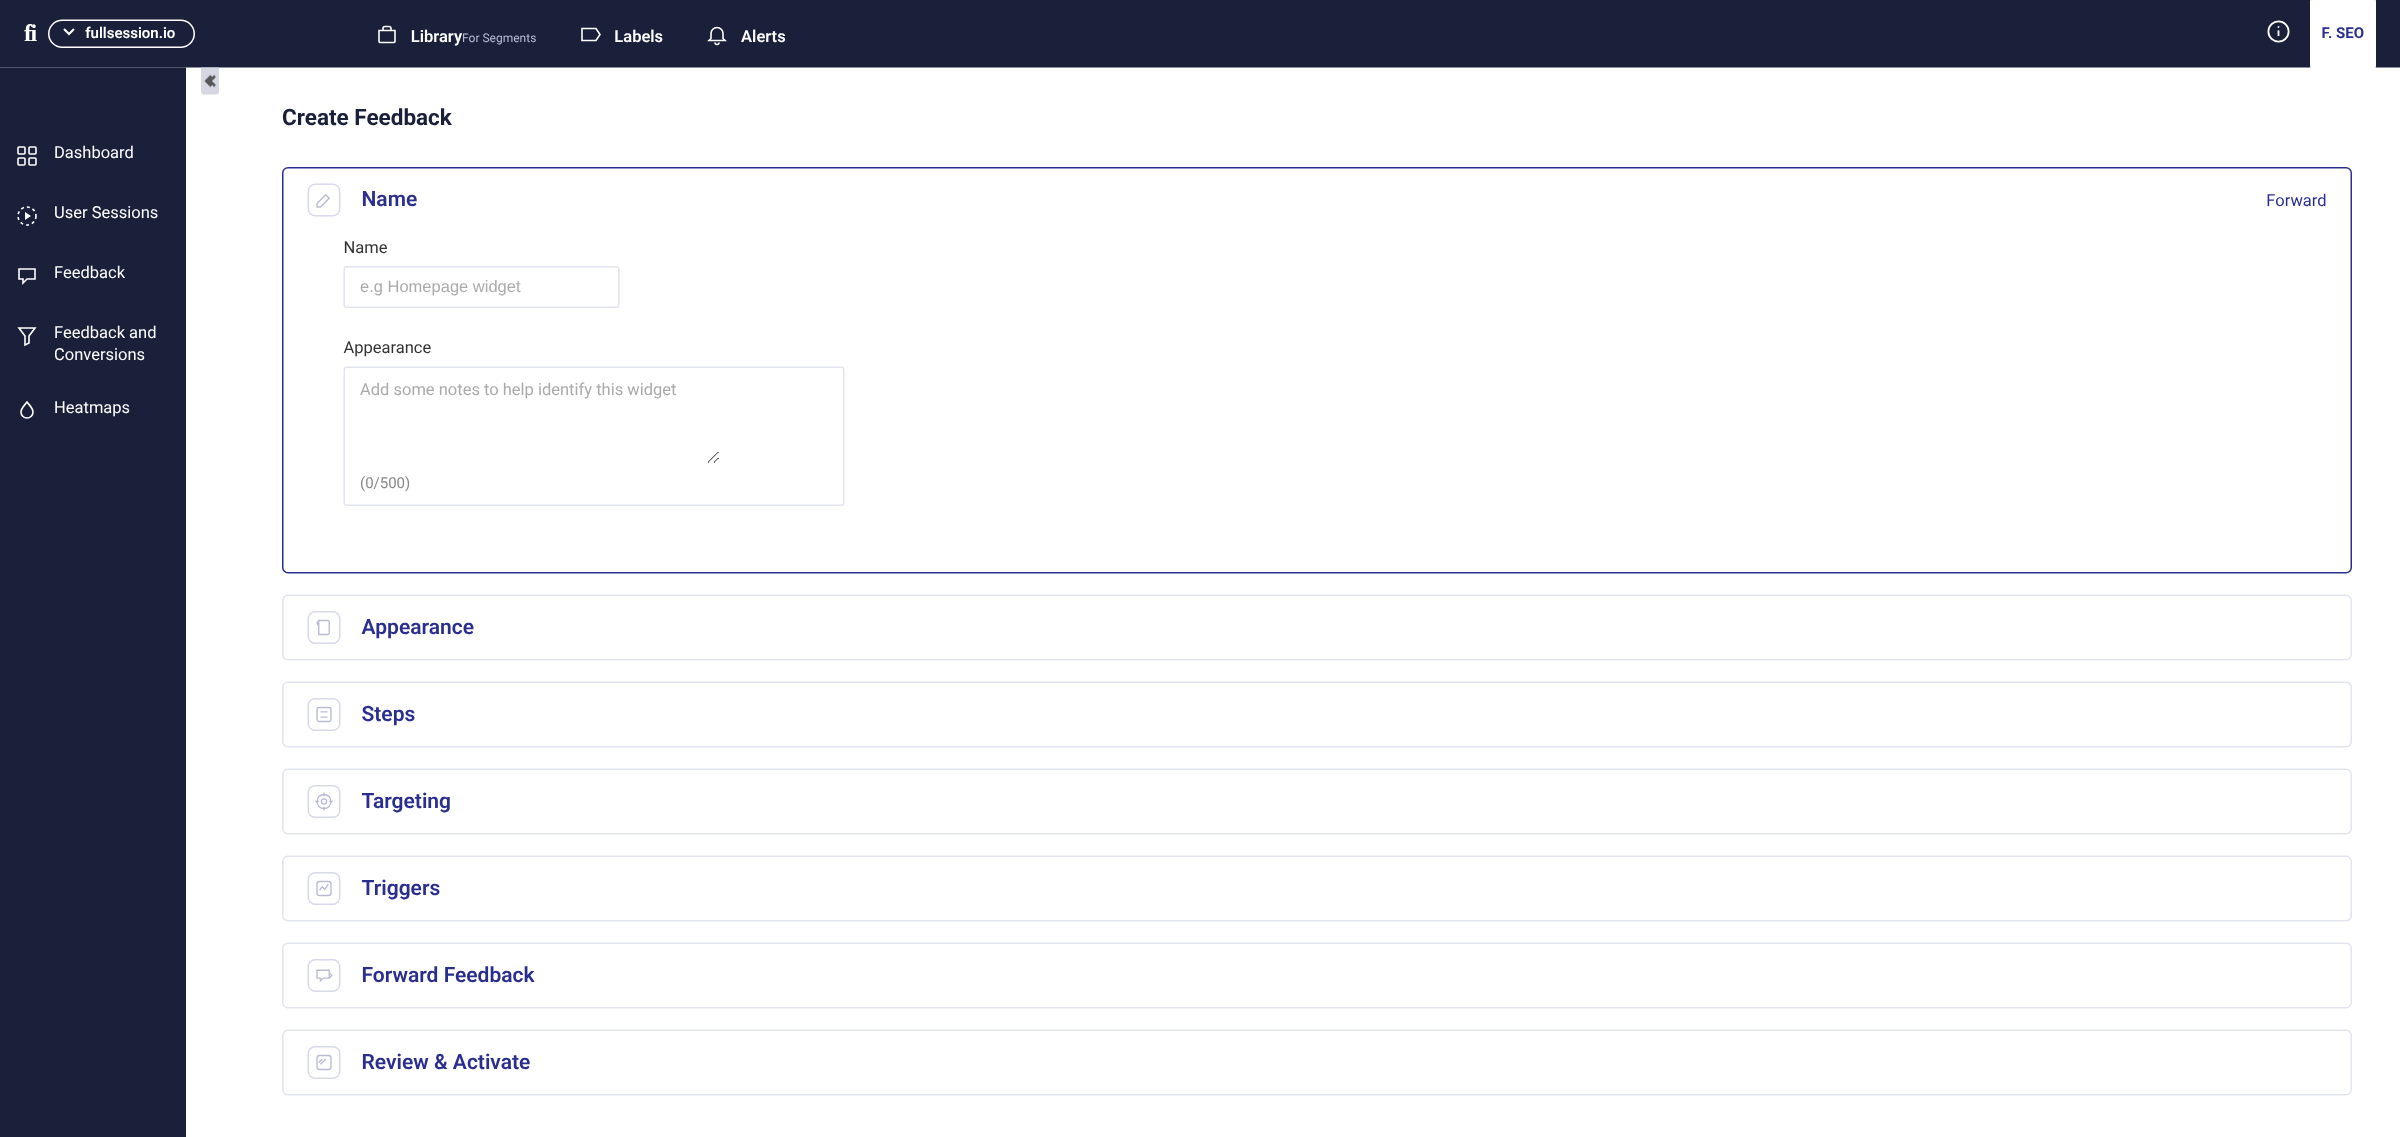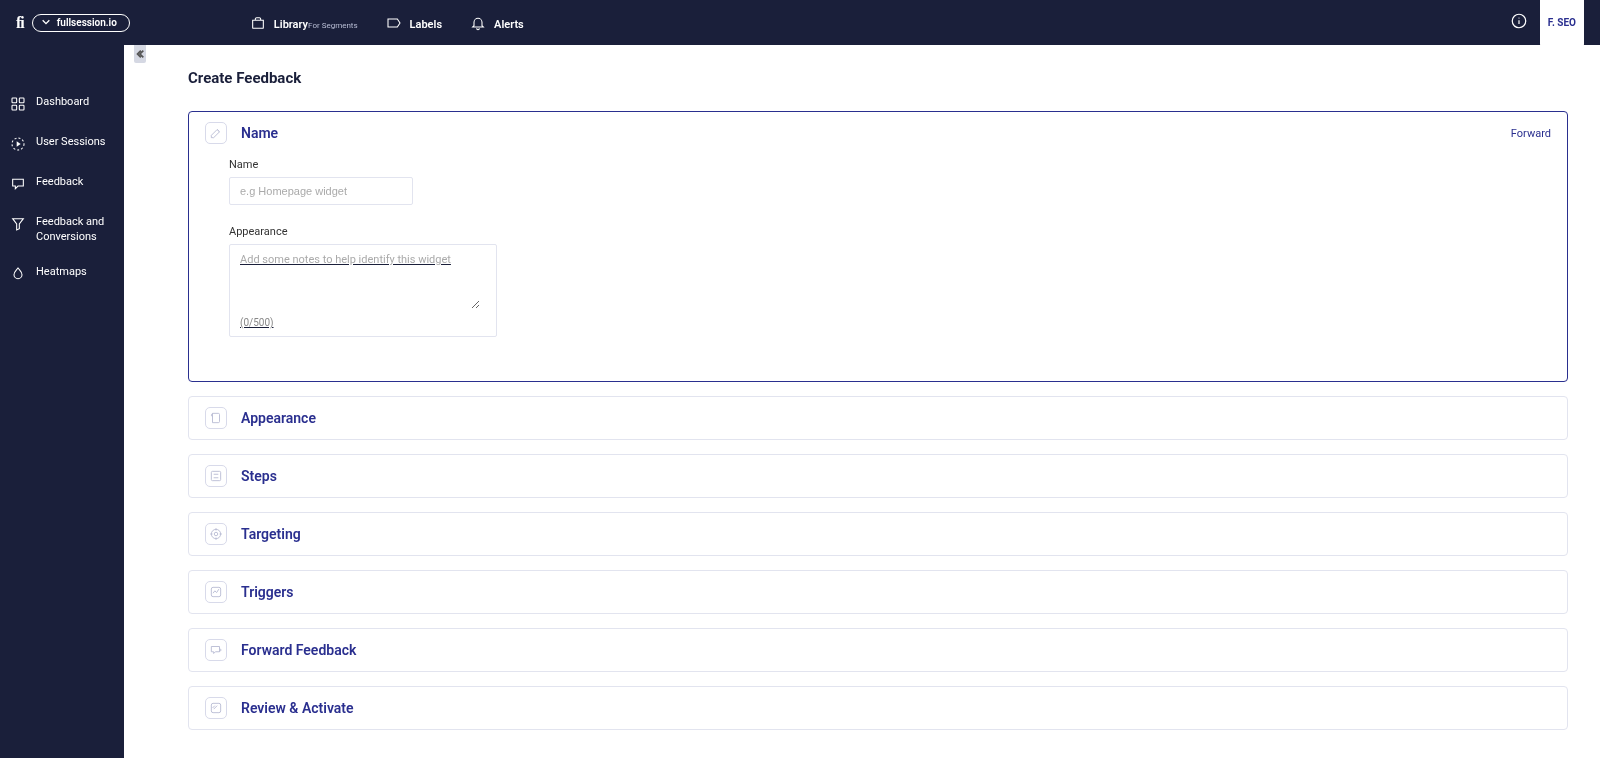--- a/index.html
+++ b/index.html
@@ -119,27 +119,26 @@
     width: 184px;
     height: 28px;
     border: 1px solid #e2e4ef;
     border-radius: 2px;
     padding: 0 10px;
     font-size: 11px;
     color: #333;
   }
   .text-input::placeholder { color: #aaa; }
   .desc-box {
-    width: 268px;
+    width: 334px;
     border: 1px solid #e2e4ef;
     border-radius: 2px;
     padding: 8px 10px;
     display: flex;
     flex-direction: column;
-    text-decoration: underline;
   }
   .desc-box textarea {
     border: none;
     resize: both;
     width: 240px;
     height: 56px;
     font-size: 11px;
     font-family: inherit;
     outline: none;
     color: #333;

